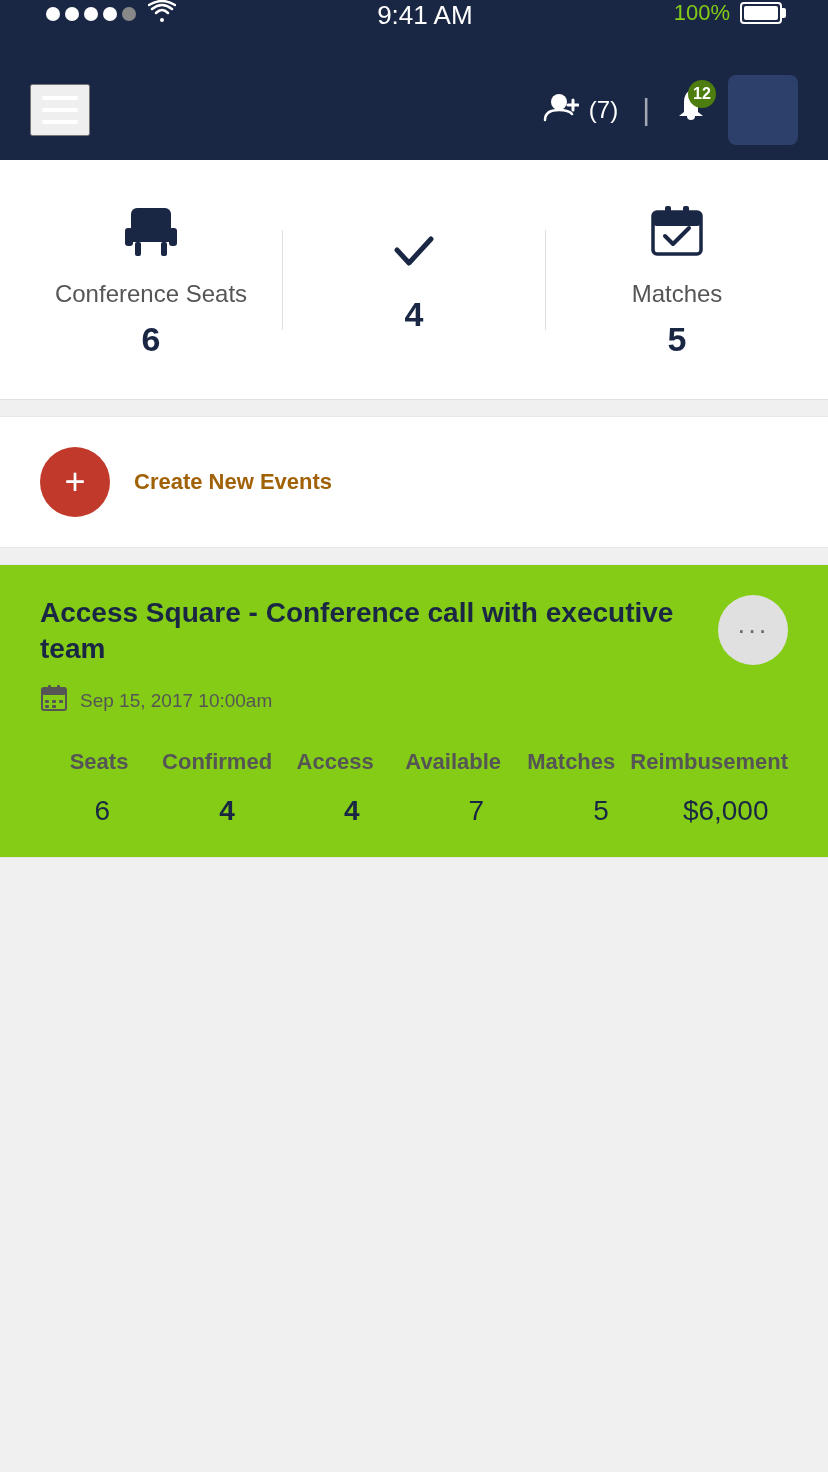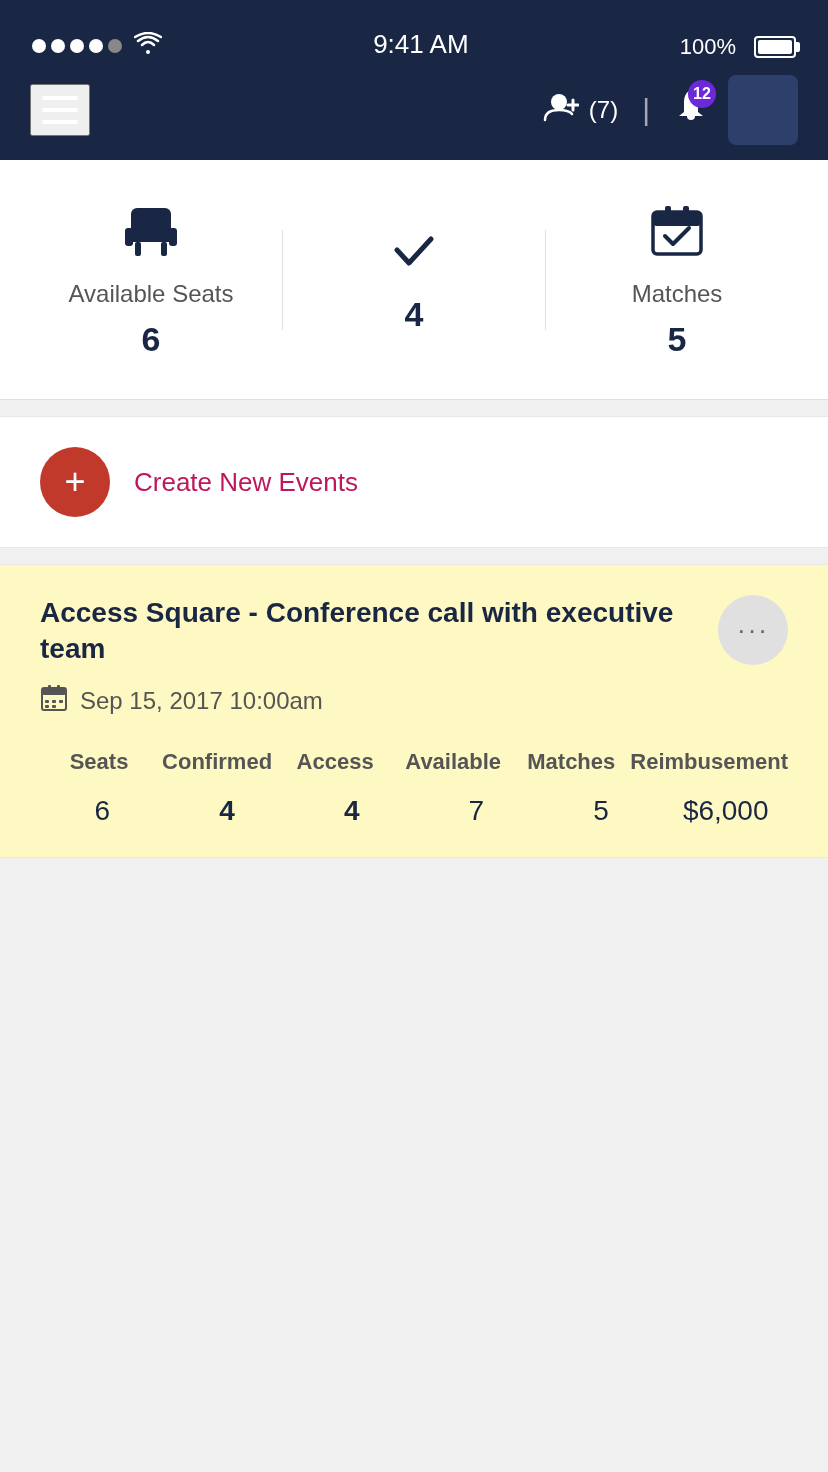--- a/index.html
+++ b/index.html
@@ -8,24 +8,24 @@
       width: 828px;
       min-height: 1472px;
       font-family: -apple-system, 'Helvetica Neue', Arial, sans-serif;
       background: #f0f0f0;
       overflow-x: hidden;
     }
 
     
     .status-bar {
       display: flex;
-      align-items: flex-end;
+      align-items: flex-start;
       justify-content: space-between;
       background: #1a2744;
-      padding: 0 32px;
+      padding: 0 46px;
       height: 60px;
       color: white;
     }
     .status-left {
       display: flex;
       align-items: center;
       gap: 8px;
     }
     .signal-dots {
       display: flex;
@@ -43,23 +43,23 @@
       margin-left: 4px;
     }
     .status-time {
       font-size: 26px;
       font-weight: 500;
       color: white;
     }
     .status-right {
       display: flex;
       align-items: center;
-      gap: 18px;
+      gap: 10px;
       font-size: 22px;
-      color: #ffffff;
+      color: #84cc16;
     }
     .battery-container {
       display: flex;
       align-items: center;
       gap: 6px;
     }
     .battery-icon {
       width: 42px;
       height: 22px;
       border: 2px solid white;
@@ -138,21 +138,21 @@
       cursor: pointer;
     }
     .bell-icon {
       font-size: 32px;
       color: white;
     }
     .badge {
       position: absolute;
       top: -8px;
       right: -8px;
-      background: #6d28d9;
+      background: #4d7c0f;
       color: white;
       border-radius: 50%;
       width: 28px;
       height: 28px;
       font-size: 16px;
       display: flex;
       align-items: center;
       justify-content: center;
       font-weight: bold;
     }
@@ -236,28 +236,28 @@
       align-items: center;
       justify-content: center;
       flex-shrink: 0;
     }
     .plus-icon {
       color: white;
       font-size: 36px;
       line-height: 1;
     }
     .create-label {
-      font-size: 26px;
-      color: #be185d;
-      font-weight: 400;
+      font-size: 22px;
+      color: #a16207;
+      font-weight: 700;
     }
 
     
     .event-card {
-      background: #fef9c3;
+      background: #84cc16;
       margin-top: 16px;
       padding: 30px 40px;
       border-top: 1px solid #e8e8e8;
       border-bottom: 1px solid #e8e8e8;
     }
     .event-header {
       display: flex;
       align-items: flex-start;
       justify-content: space-between;
       margin-bottom: 16px;
@@ -285,21 +285,21 @@
     .dots-icon {
       font-size: 26px;
       color: #666;
       letter-spacing: 2px;
     }
     .event-date {
       display: flex;
       align-items: center;
       gap: 12px;
       color: #555;
-      font-size: 24px;
+      font-size: 19px;
       margin-bottom: 30px;
     }
     .cal-icon {
       font-size: 26px;
     }
 
     
     .event-table {
       width: 100%;
     }
@@ -404,21 +404,21 @@
 
         <rect x="8" y="32" width="44" height="10" rx="4" fill="#1a2744"></rect>
 
         <rect x="14" y="42" width="6" height="14" rx="2" fill="#1a2744"></rect>
         <rect x="40" y="42" width="6" height="14" rx="2" fill="#1a2744"></rect>
 
         <rect x="4" y="28" width="8" height="18" rx="3" fill="#1a2744"></rect>
         <rect x="48" y="28" width="8" height="18" rx="3" fill="#1a2744"></rect>
       </svg>
     </div>
-    <span class="stat-label">Available Seats</span>
+    <span class="stat-label">Conference Seats</span>
     <span class="stat-value">6</span>
   </div>
 
   <div class="stat-divider"></div>
 
   <div class="stat-item">
     <div class="stat-icon">
       <svg class="checkmark-svg" viewBox="0 0 50 50" fill="none">
         <path d="M8 25 L20 38 L42 14" stroke="#1a2744" stroke-width="5" stroke-linecap="round" stroke-linejoin="round"></path>
       </svg>

